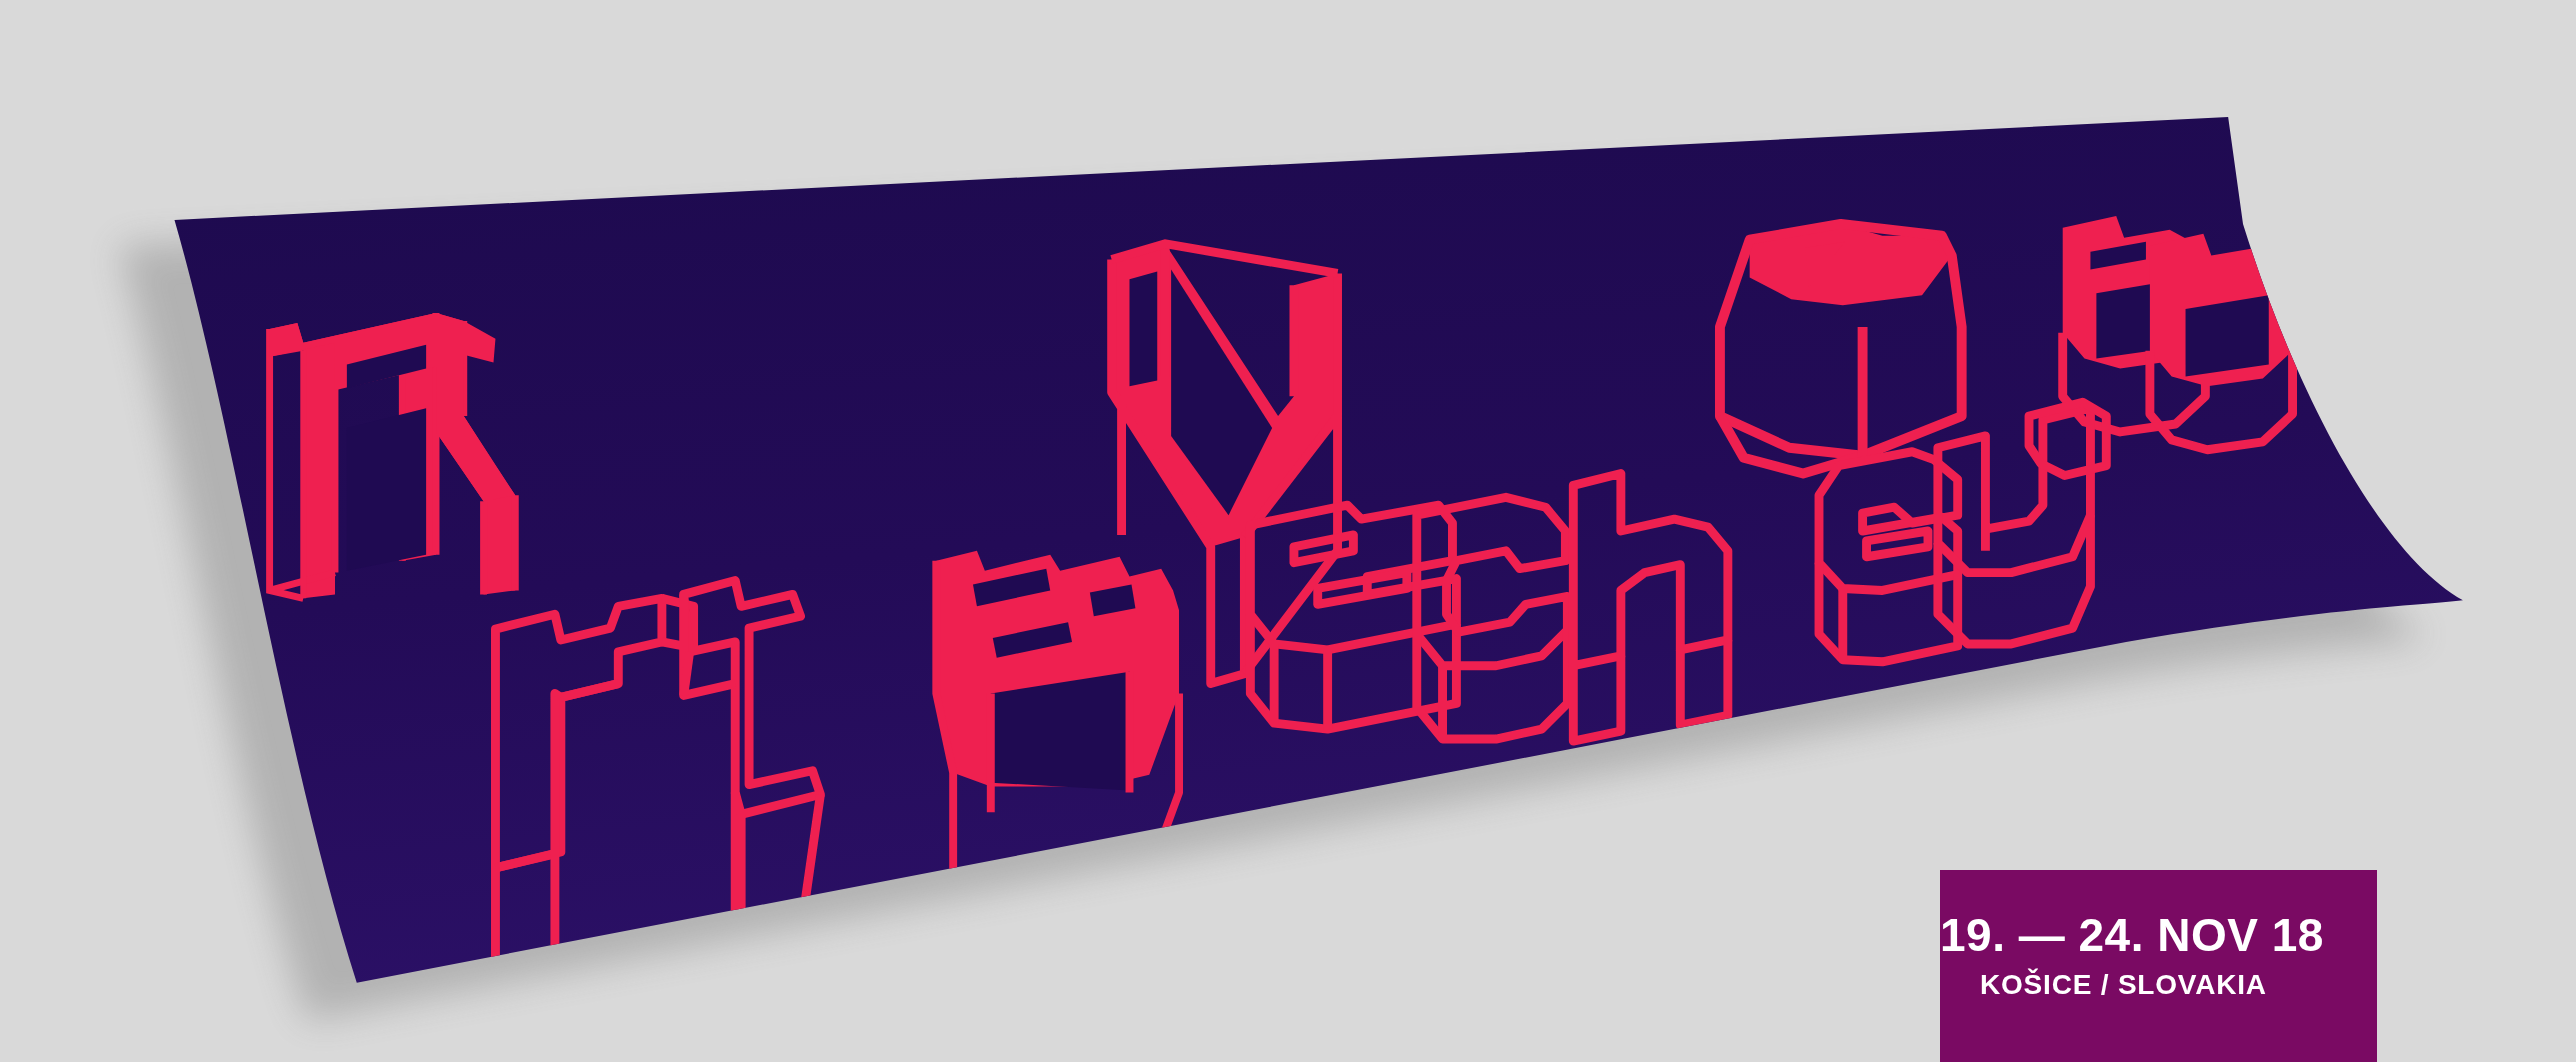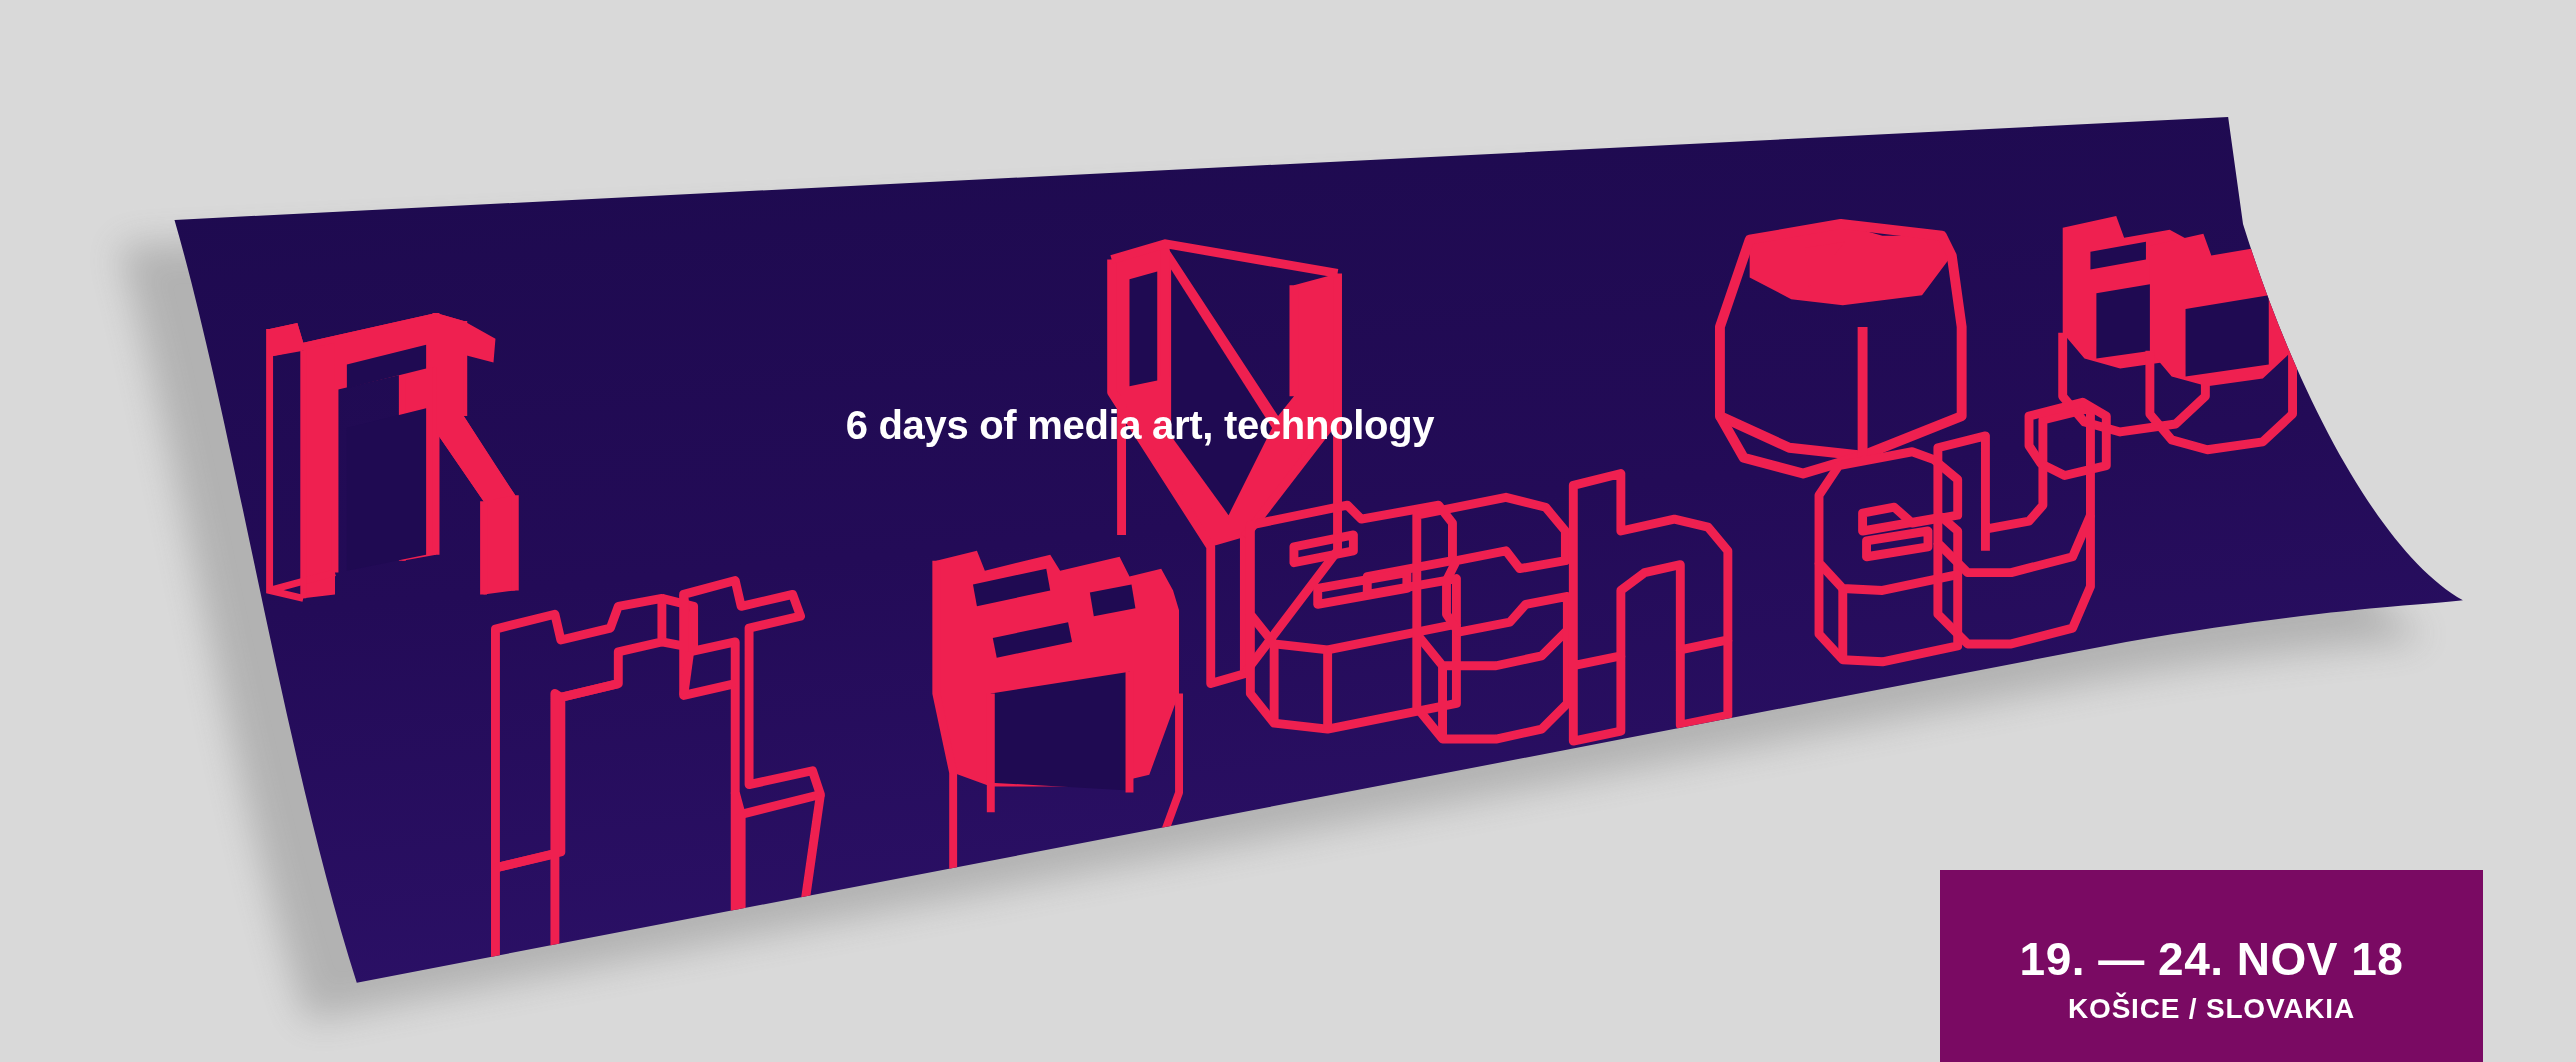--- a/index.html
+++ b/index.html
@@ -41,47 +41,47 @@
     font-weight: bold;
     font-size: 40px;
     line-height: 1.22;
     letter-spacing: -0.3px;
     white-space: nowrap;
   }
   .date-badge {
     position: absolute;
     left: 1940px;
     top: 870px;
-    width: 543px;
+    width: 437px;
     height: 192px;
     background: #7a0a63;
     display: flex;
     flex-direction: column;
-    align-items: center;
     justify-content: flex-start;
-    padding-top: 65px;
+    padding-top: 41px;
     box-sizing: border-box;
   }
   .date-badge .range {
     color: #ffffff;
     font-family: "Liberation Sans", sans-serif;
     font-weight: bold;
     font-size: 46px;
     letter-spacing: 0.5px;
     line-height: 1.05;
     white-space: nowrap;
   }
   .date-badge .place {
     color: #ffffff;
     font-family: "Liberation Sans", sans-serif;
     font-weight: bold;
     font-size: 28px;
     letter-spacing: 0.8px;
     margin-top: 10px;
     white-space: nowrap;
+    margin-left: 40px;
   }
 </style>
 </head>
 <body>
 
 <div id="stage">
 
   <svg id="banner-svg" viewBox="0 0 2600 1072" xmlns="http://www.w3.org/2000/svg">
     <defs>
       <linearGradient id="surfaceGrad" x1="0" y1="0" x2="0.25" y2="1">
@@ -249,21 +249,20 @@
         <path d="M 2004 534 L 2004 556"></path>
       </g>
       <g fill="none" stroke="#ef2050" stroke-width="9" stroke-linejoin="round">
         <path d="M 2048 420 L 2102 406 L 2126 420 L 2126 470 L 2084 480 L 2060 468 L 2048 450 Z"></path>
       </g>
 
     </g>
   </svg>
 
   <div class="tagline-wrap">
-    <div class="tagline-line">6 days of media art, technology</div>
   </div>
 
   <div class="date-badge">
     <div class="range">19. — 24. NOV 18</div>
     <div class="place">KOŠICE / SLOVAKIA</div>
   </div>
 
 </div>
 
 

